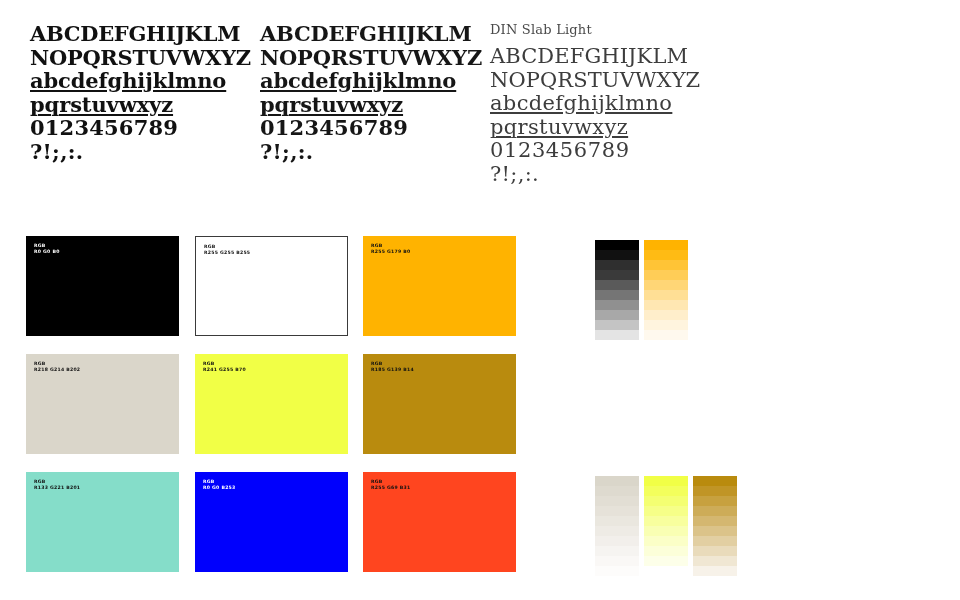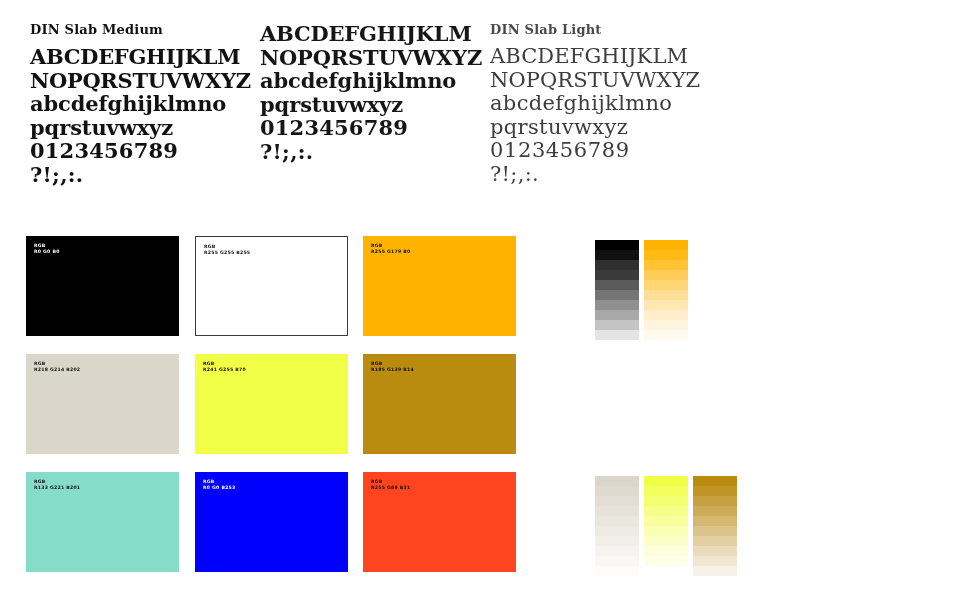--- a/index.html
+++ b/index.html
@@ -23,34 +23,34 @@
   .type-head{
     font-family:"DejaVu Serif", serif;
     font-size:13px;
     line-height:16px;
     letter-spacing:0.2px;
     margin-bottom:7px;
     color:#111111;
   }
   .c1 .type-head{font-weight:700;}
   .c2 .type-head{font-weight:600;color:#1a1a1a;}
-  .c3 .type-head{font-weight:700;color:#4a4a4a;}
+  .c3 .type-head{font-weight:400;color:#4a4a4a;}
 
   .spec-line{
     font-family:"DejaVu Serif", serif;
     font-size:21px;
     line-height:23.5px;
     white-space:nowrap;
     letter-spacing:-0.2px;
     color:#111111;
   }
   .c1 .spec-line{font-weight:700;letter-spacing:-0.3px;}
   .c2 .spec-line{font-weight:600;color:#161616;letter-spacing:-0.2px;}
   .c3 .spec-line{font-weight:400;color:#3d3d3d;letter-spacing:0.1px;}
-  .spec-line.lower{letter-spacing:-0.1px;}
+  .spec-line.lower{letter-spacing:-0.1px;text-decoration:underline;}
   .c3 .spec-line.lower{letter-spacing:0.35px;}
   .spec-line.digits{letter-spacing:0.2px;}
   .c3 .spec-line.digits{letter-spacing:0.6px;}
   .spec-line.punct{letter-spacing:0.3px;}
 
   
   .palette{position:absolute;left:0;top:232px;width:960px;height:356px;}
   .sw-row{position:absolute;left:0;width:960px;height:100px;}
   .sw-row.r1{top:4px;}
   .sw-row.r2{top:122px;}
@@ -96,21 +96,20 @@
   .ramp.s2{left:98px;}
 </style>
 </head>
 <body>
 
 <div id="sheet">
 
   <section class="type-section">
 
     <div class="type-col c1">
-      <div class="type-head">DIN Slab Medium</div>
       <div class="spec-line upper">ABCDEFGHIJKLM</div>
       <div class="spec-line upper">NOPQRSTUVWXYZ</div>
       <div class="spec-line lower">abcdefghijklmno</div>
       <div class="spec-line lower">pqrstuvwxyz</div>
       <div class="spec-line digits">0123456789</div>
       <div class="spec-line punct">?!;,:.</div>
     </div>
 
     <div class="type-col c2">
       <div class="spec-line upper">ABCDEFGHIJKLM</div>

